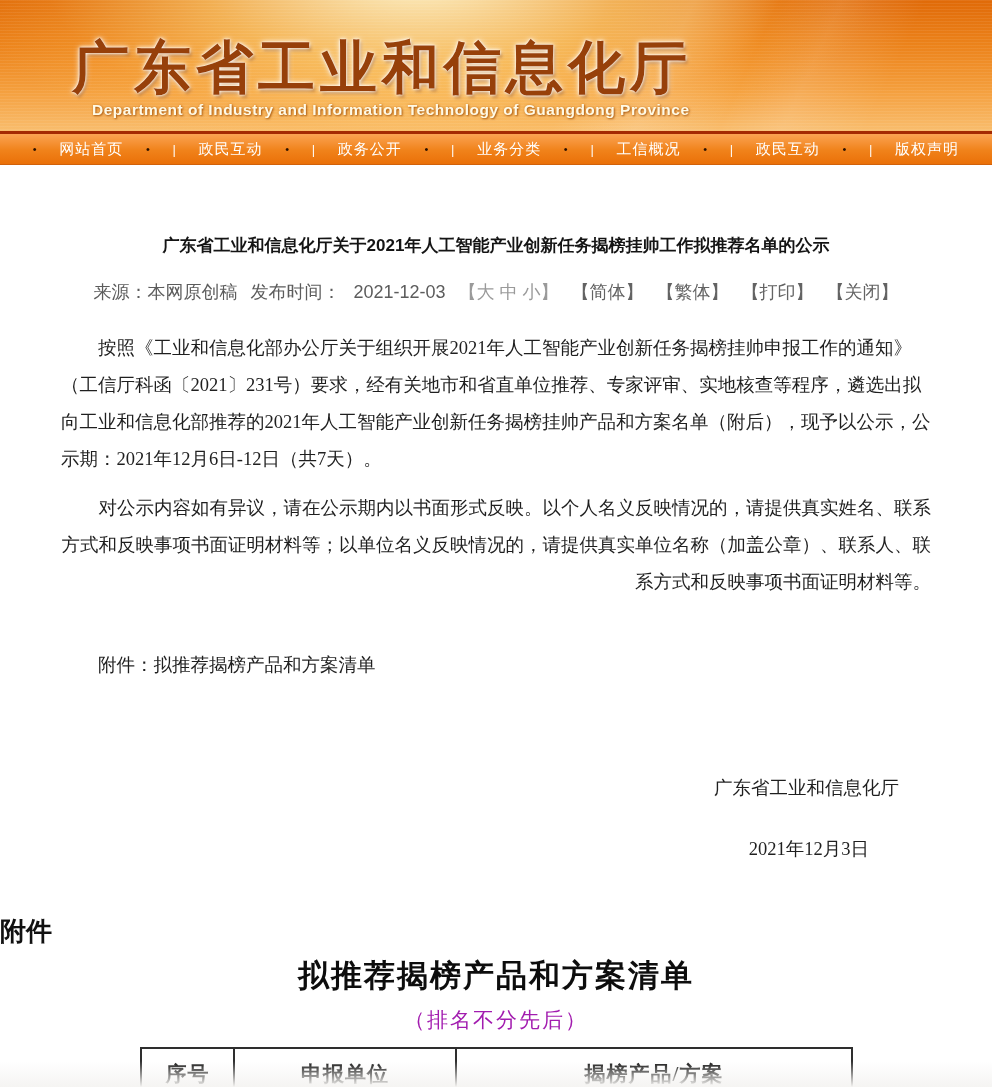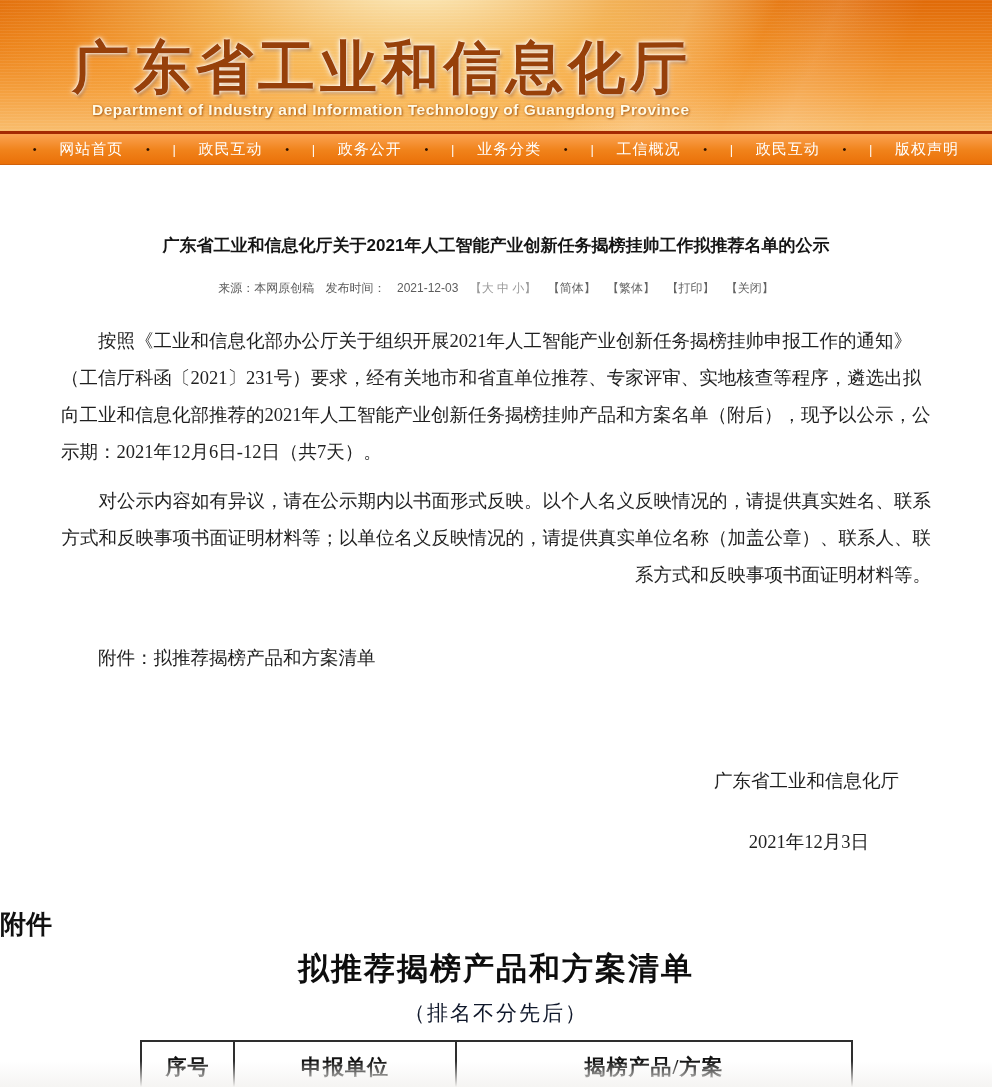--- a/index.html
+++ b/index.html
@@ -86,21 +86,21 @@
     text-align: center;
     font-size: 17px;
     font-weight: bold;
     color: #141414;
     line-height: 34px;
     font-family: "Liberation Sans", sans-serif;
   }
   .meta {
     margin-top: 17px;
     text-align: center;
-    font-size: 12px;
+    font-size: 18px;
     color: #5c5c5c;
     white-space: nowrap;
   }
   .meta span { margin: 0 4px; }
   .meta .size-ctrl { color: #9a9a9a; }
   .meta .ctrl { cursor: pointer; color: #636363; }
 
   .body-text {
     font-family: "Liberation Serif", "DejaVu Serif", serif;
     font-size: 18.5px;
@@ -127,21 +127,21 @@
     font-size: 31px;
     font-weight: bold;
     color: #0d0d0d;
     font-family: "Liberation Serif", "DejaVu Serif", serif;
     letter-spacing: 2px;
   }
   .appendix-subtitle {
     margin-top: 9px;
     text-align: center;
     font-size: 21px;
-    color: #0f172a;
+    color: #a21caf;
     font-family: "Liberation Serif", "DejaVu Serif", serif;
     letter-spacing: 2px;
   }
   .app-table {
     margin: 13px 0 0 140px;
     border-collapse: collapse;
     table-layout: fixed;
     width: 713px;
     font-family: "Liberation Serif", "DejaVu Serif", serif;
     color: #111;

